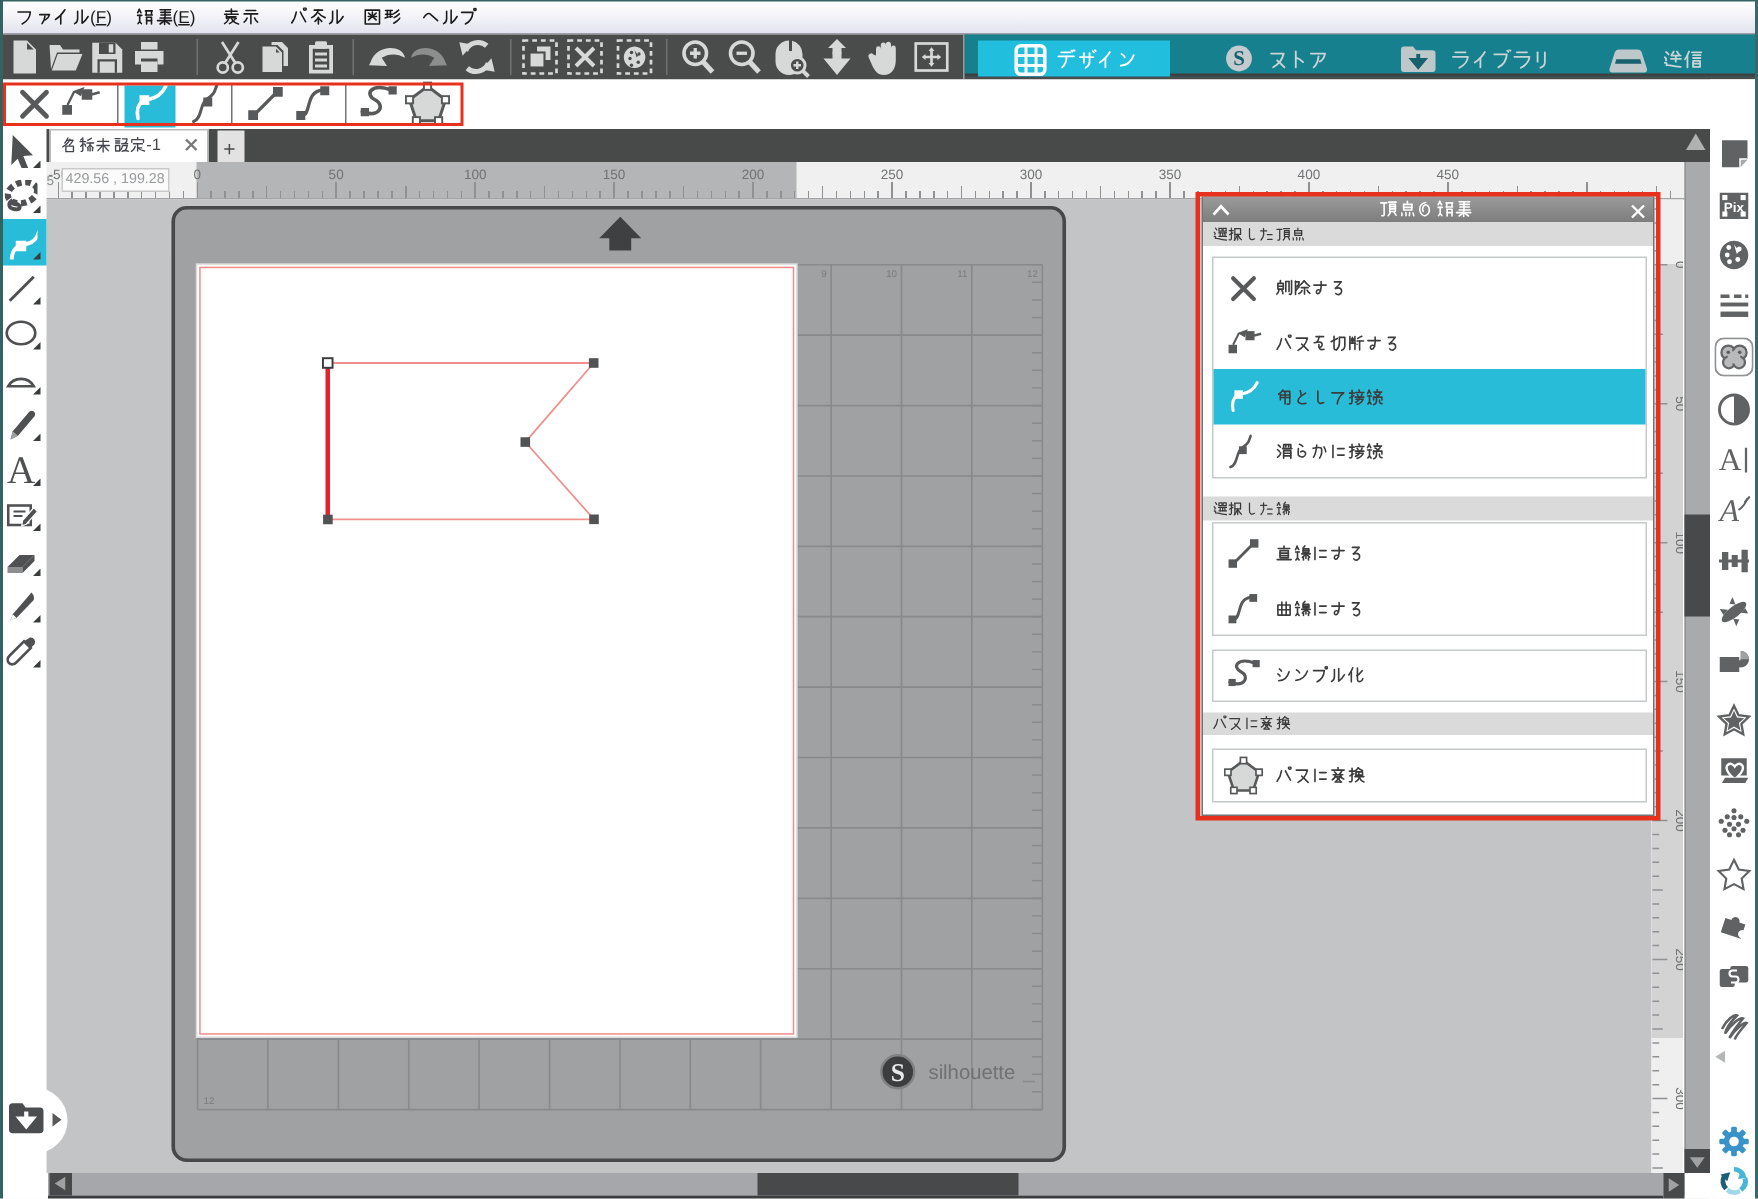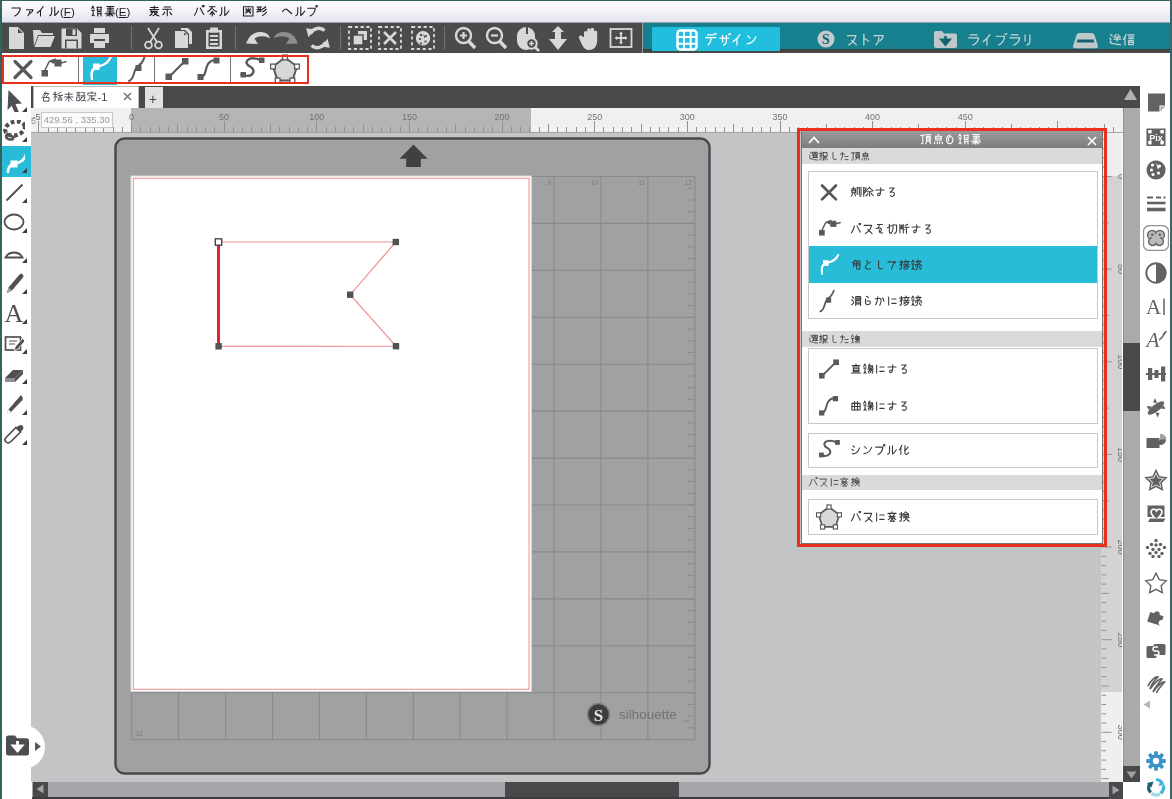--- a/index.html
+++ b/index.html
@@ -701,21 +701,21 @@
         <path d="M1037.1 19.2 V24.2" stroke="#8f9192" stroke-width="1"></path>
         <path d="M1046.4 19.2 V24.2" stroke="#8f9192" stroke-width="1"></path>
         <path d="M1055.7 19.2 V24.2" stroke="#8f9192" stroke-width="1"></path>
         <path d="M1064.9 19.2 V24.2" stroke="#8f9192" stroke-width="1"></path>
         <path d="M1074.2 16.2 V24.2" stroke="#8f9192" stroke-width="1"></path>
         <path d="M1083.5 19.2 V24.2" stroke="#8f9192" stroke-width="1"></path>
       </g>
     </svg>
     <div style="position:absolute;left:28px;top:110px;width:12px;height:12px;"><span style="font:9px 'Liberation Sans';color:#8d8f90">-5</span></div>
     <div style="position:absolute;left:40.5px;top:111.5px;width:72.5px;height:16px;background:#fbfbfb;border:1px solid #c9c9c9;box-sizing:border-box;display:flex;align-items:center;justify-content:center">
-      <span style="font:9.5px 'Liberation Sans';color:#989a9b">429.56 , 335.30</span>
+      <span style="font:9.5px 'Liberation Sans';color:#989a9b">429.56 , 199.28</span>
     </div>
     <div style="position:absolute;left:30px;top:133px;width:1071.4px;height:648.5px;background:#c3c4c5"></div>
     <svg style="position:absolute;left:30px;top:133px;" width="1071" height="649">
       <rect x="85.5" y="5.5" width="594" height="635" rx="9" fill="#a0a1a3" stroke="#46484a" stroke-width="2.4"></rect>
       <g stroke="#888a8c" stroke-width="1.1" fill="none">
         <path d="M101.7 43.5 V606.7"></path>
         <path d="M101.7 43.5 H664.9"></path>
         <path d="M148.6 43.5 V606.7"></path>
         <path d="M101.7 90.4 H664.9"></path>
         <path d="M195.6 43.5 V606.7"></path>

